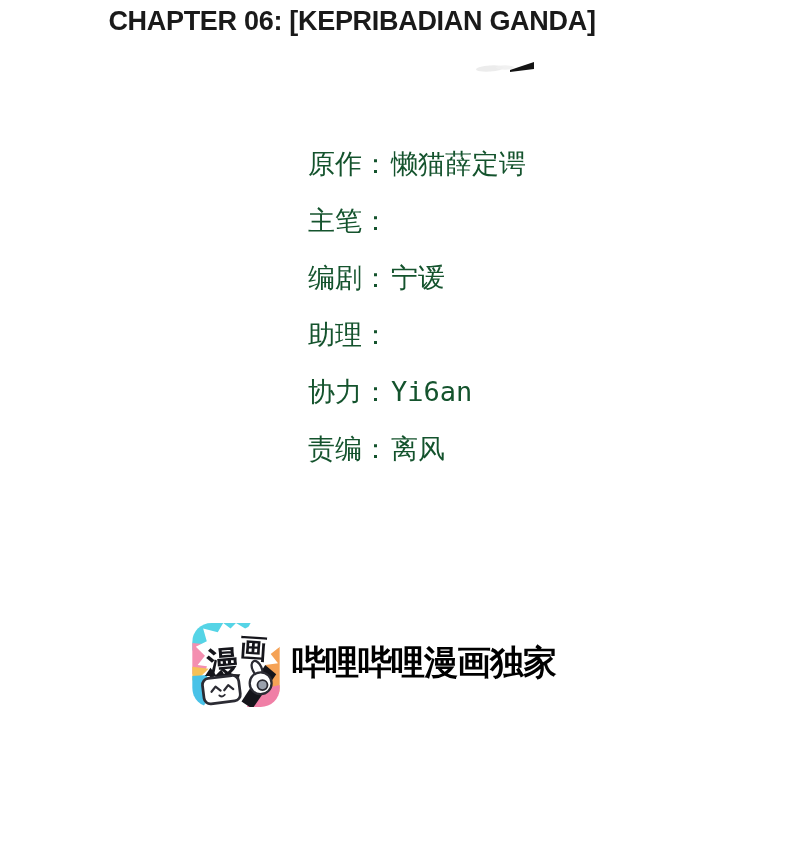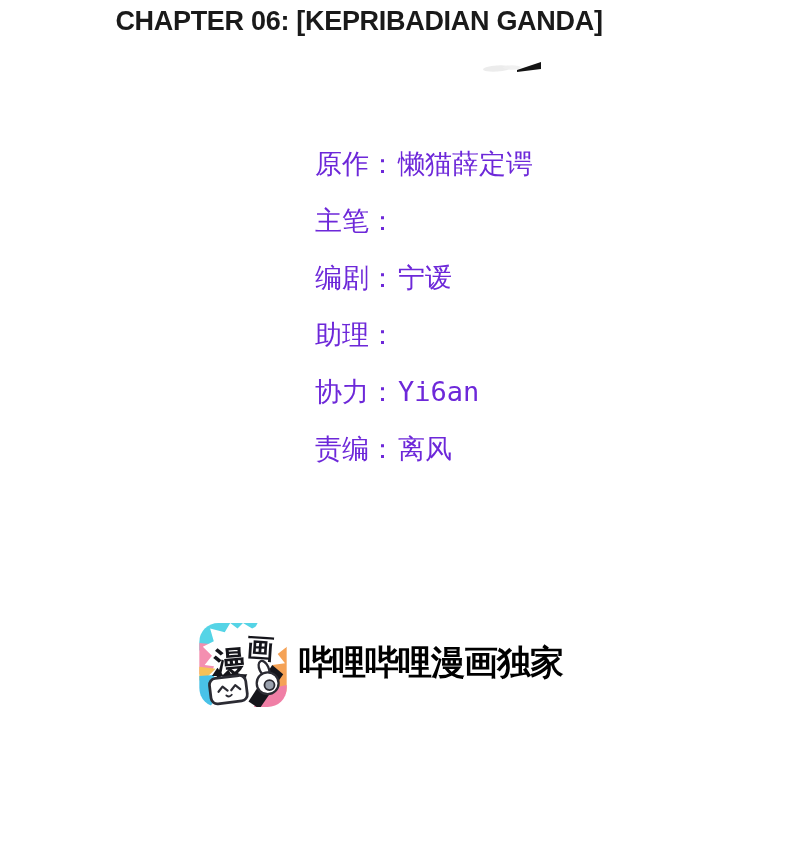--- a/index.html
+++ b/index.html
@@ -3,21 +3,20 @@
 <meta charset="utf-8">
 <style>
   html, body { margin: 0; padding: 0; background: #ffffff; }
   .page {
     position: relative;
     width: 704px;
     height: 844px;
     background: #ffffff;
     overflow: hidden;
     font-family: "Liberation Sans", sans-serif;
-    margin-left: 7px;
   }
 
   
   .chapter-title {
     position: absolute;
     top: 6px;
     left: 0;
     width: 100%;
     text-align: center;
     font-family: "Liberation Sans", "DejaVu Sans", sans-serif;
@@ -33,21 +32,21 @@
     position: absolute;
     left: 476px;
     top: 59px;
   }
 
   
   .credits {
     position: absolute;
     left: 308px;
     top: 135px;
-    color: #6d28d9;
+    color: #14532d;
     font-size: 27px;
     font-family: "DejaVu Sans Mono", "DejaVu Sans", sans-serif;
   }
   .credit-line {
     height: 57px;
     display: flex;
     align-items: center;
     white-space: nowrap;
   }
   .credit-line .credit-colon { margin: 0 2px 0 0; }

